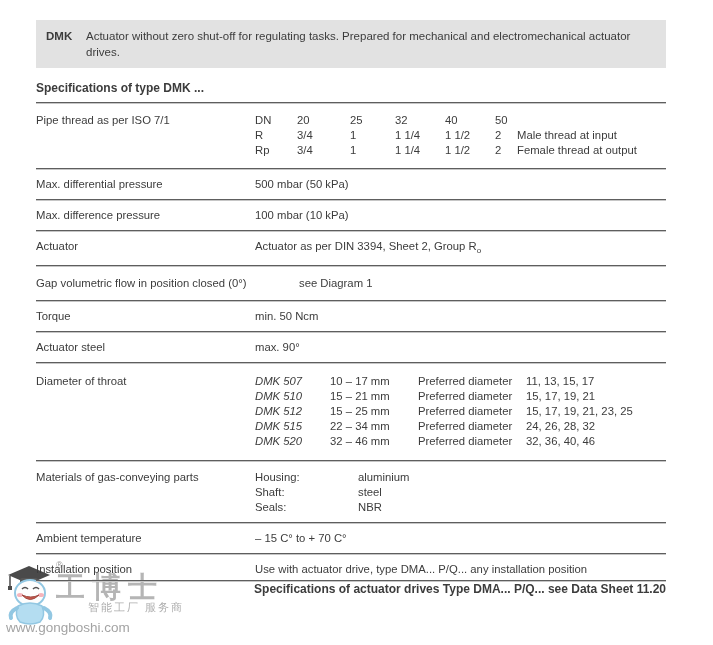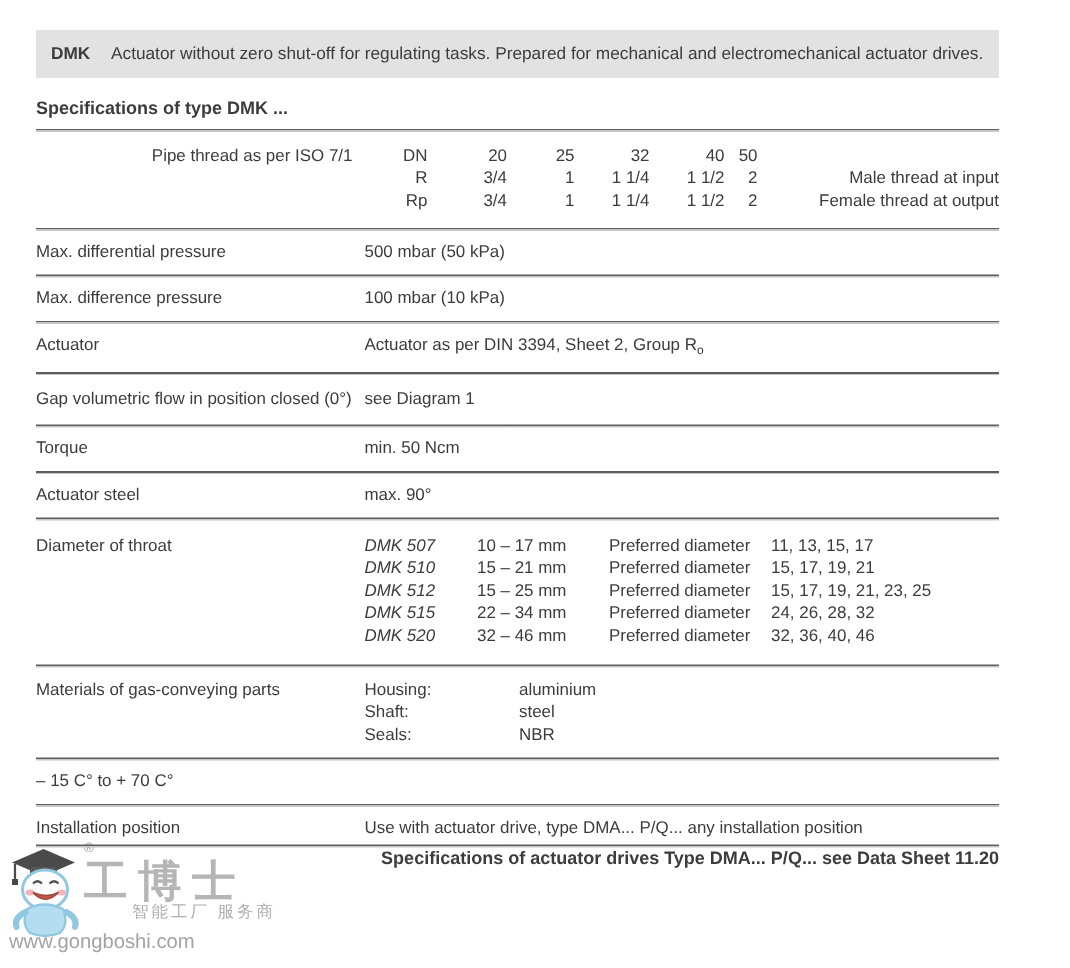--- a/index.html
+++ b/index.html
@@ -7,21 +7,21 @@
     width:713px; height:645px;
     background:#ffffff;
     font-family:"Liberation Sans", sans-serif;
     color:#3c3c3c;
     position:relative;
     overflow:hidden;
     -webkit-font-smoothing:antialiased;
   }
   .page {
     position:absolute; inset:0;
-    padding:20px 47px 0 24px;
+    padding:20px 47px 0 36px;
     box-sizing:border-box;
     z-index:2;
   }
   
   .header-box {
     background:#e2e2e2;
     padding:8px 10px 8px 10px;
     display:flex;
     font-size:11.5px;
     line-height:16px;
@@ -35,22 +35,22 @@
     margin-top:13px;
     margin-bottom:7px;
   }
   .rule {
     height:2px;
     background:linear-gradient(to bottom, #5e5e5e 1px, #c6c6c6 1px);
   }
 
   .spec-row { display:flex; font-size:11.3px; line-height:15px; }
   .pad-std    { padding:7px 0 7px; }
-  .pad-pipe   { padding:9px 0 10px;text-align:right; }
-  .pad-gap    { padding:9px 0 9px; }
+  .pad-pipe   { padding:9px 0 10px; }
+  .pad-gap    { padding:9px 0 9px;gap:44px; }
   .pad-throat { padding:10px 0 11px; }
   .pad-mat    { padding:8px 0 7px; }
   .pad-inst   { padding:7px 0 3px; }
   .spec-label { width:219px; flex:none; padding-right:8px; box-sizing:border-box; }
   .spec-value { flex:1; }
 
   
   .pt-row { display:flex; }
   .pt-c0 { width:42px; flex:none; }
   .pt-c1 { width:53px; flex:none; }
@@ -264,20 +264,21 @@
       </div>
       <div class="mat-row">
         <span class="mat-part">Seals:</span>
         <span class="mat-val">NBR</span>
       </div>
     </div>
   </div>
   <div class="rule"></div>
 
   <div class="spec-row pad-std">
+    <div class="spec-label">Ambient temperature</div>
     <div class="spec-value">– 15 C° to + 70 C°</div>
   </div>
   <div class="rule"></div>
 
   <div class="spec-row pad-inst">
     <div class="spec-label">Installation position</div>
     <div class="spec-value">
       <div>Use with actuator drive, type DMA... P/Q... any installation position</div>
     </div>
   </div>

